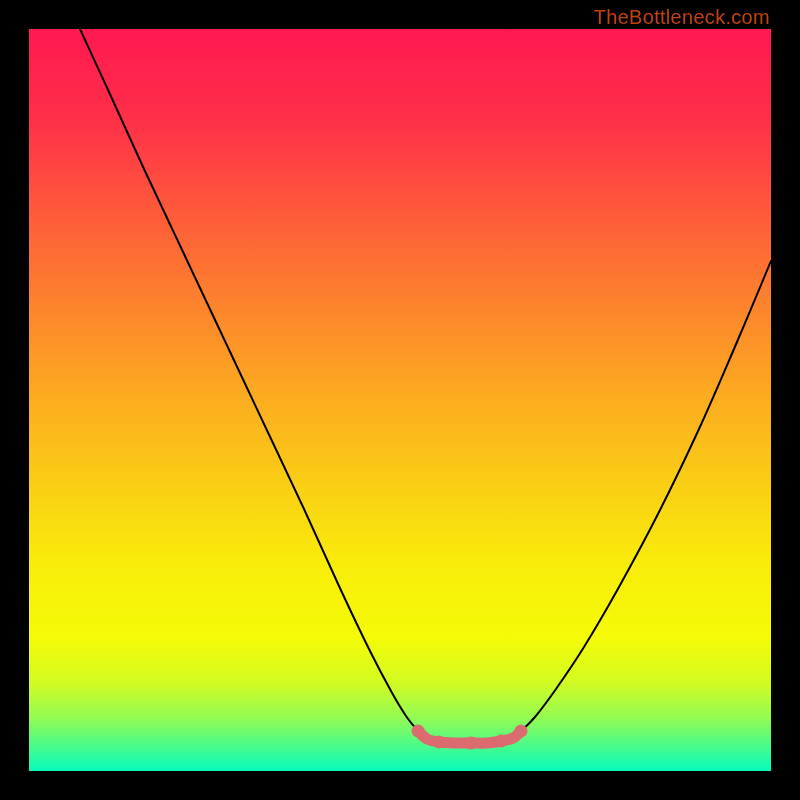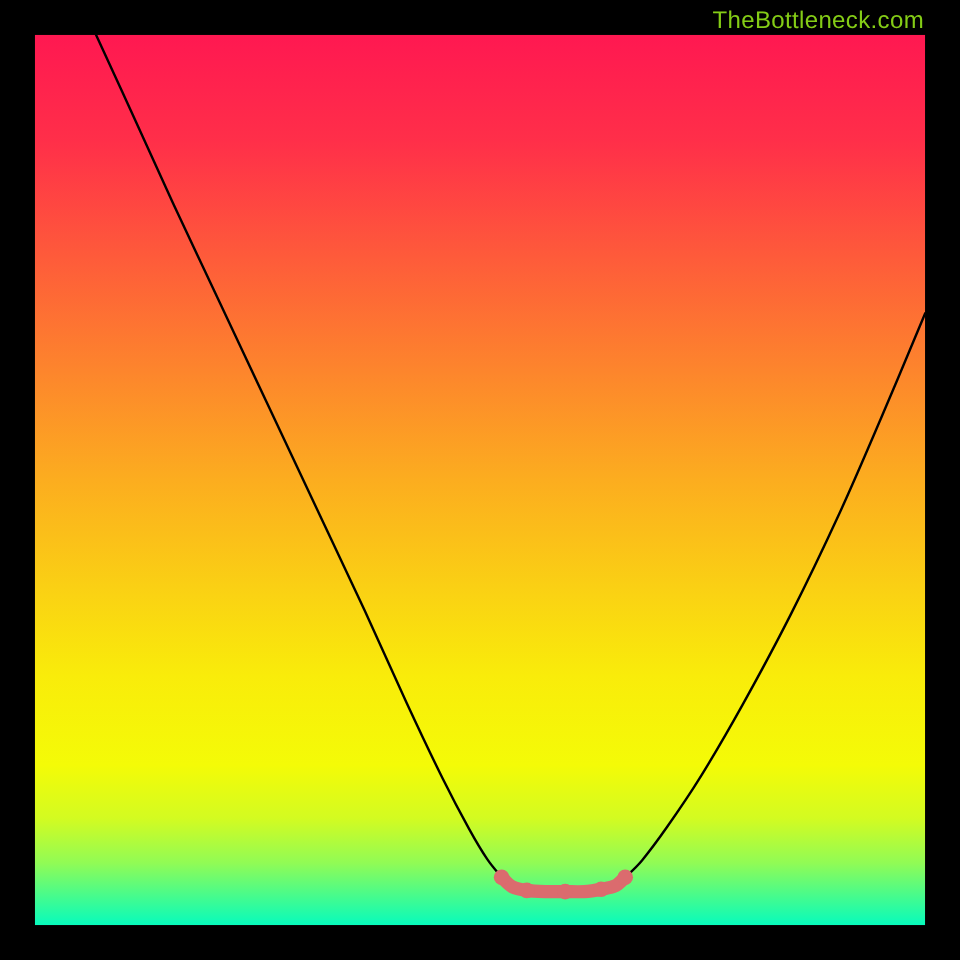--- a/index.html
+++ b/index.html
@@ -15,21 +15,21 @@
     position: absolute;
     left: 29px;
     top: 29px;
     width: 742px;
     height: 742px;
   }
   .attribution {
     position: absolute;
     top: 6px;
     right: 30px;
-    color: #84cc16;
+    color: #c2410c;
     font-size: 20px;
     font-weight: 500;
     letter-spacing: 0.3px;
   }
 </style>
 </head>
 <body>
 
 <div class="frame">
   <svg viewBox="0 0 742 742" width="742" height="742">

